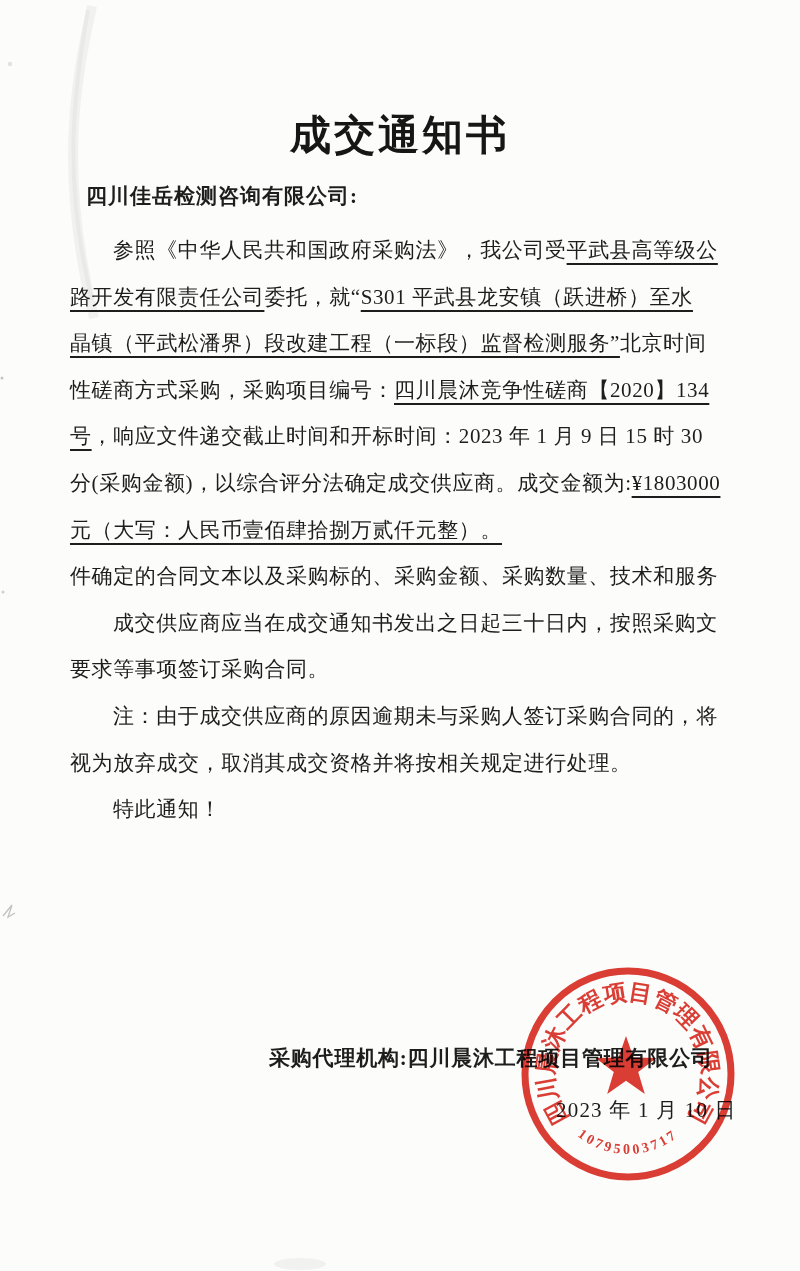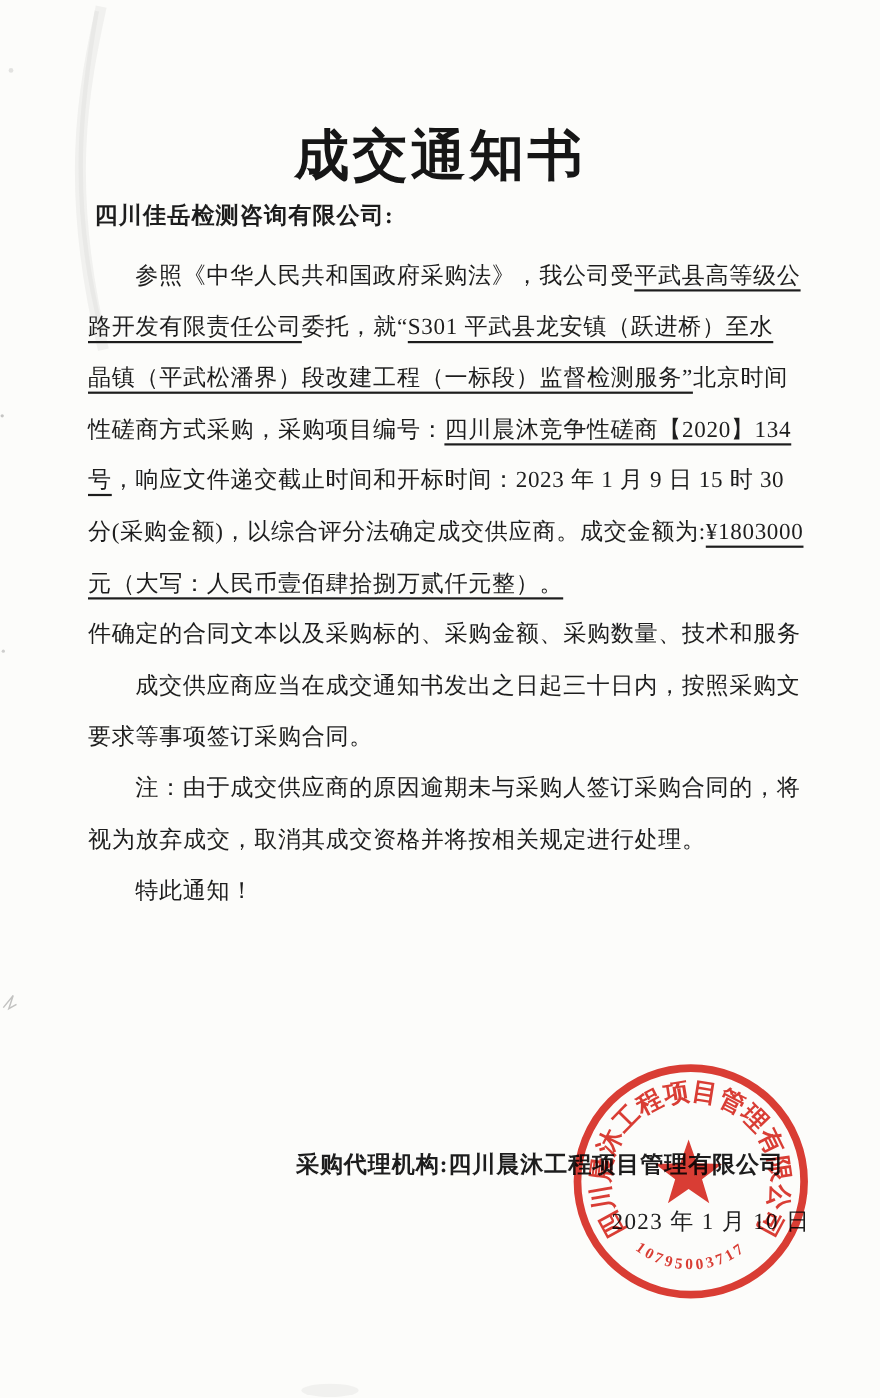--- a/index.html
+++ b/index.html
@@ -16,33 +16,33 @@
     color: #1d1d1d;
   }
   .artifacts {
     position: absolute; left: 0; top: 0; z-index: 1;
     pointer-events: none;
   }
   .title {
     position: absolute; left: 0; top: 108px;
     width: 100%; margin: 0;
     text-align: center;
-    font-size: 50px; font-weight: bold;
+    font-size: 41px; font-weight: bold;
     letter-spacing: 3px;
     color: #161616;
     z-index: 2;
   }
   .addressee {
     position: absolute; left: 86px; top: 182px;
     font-size: 21px; font-weight: bold;
     letter-spacing: 1px;
     z-index: 2;
   }
   .docbody {
-    position: absolute; left: 80px; top: 227px;
+    position: absolute; left: 70px; top: 227px;
     width: 634px;
     z-index: 2;
   }
   .docbody .line {
     height: 46.6px; line-height: 46.6px;
     font-size: 21px;
     letter-spacing: 0.6px;
     white-space: nowrap;
   }
   .docbody .line.indent { text-indent: 43px; }

